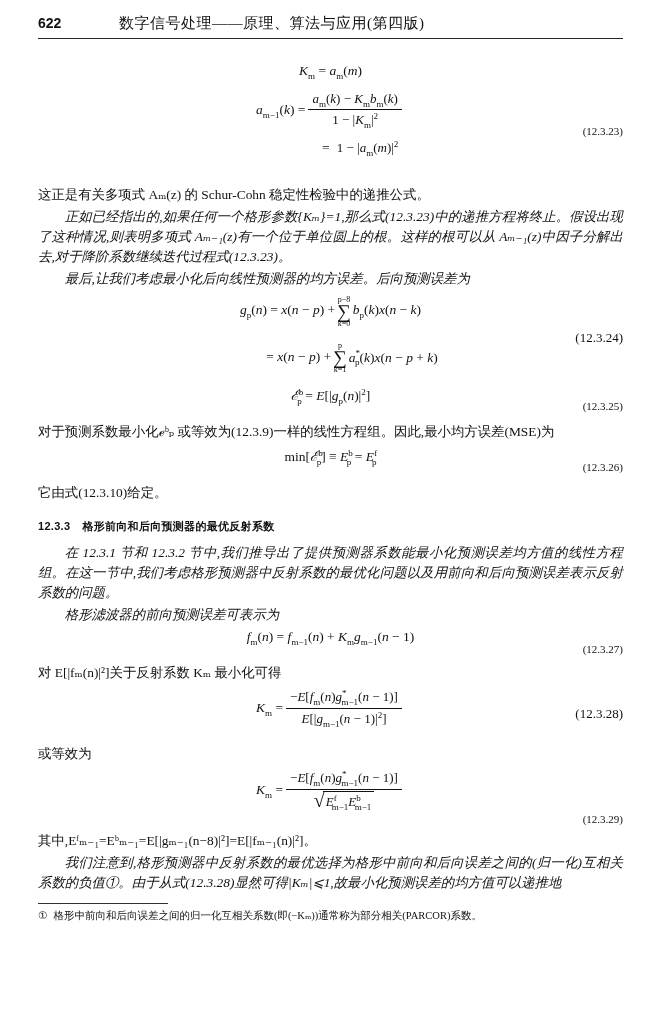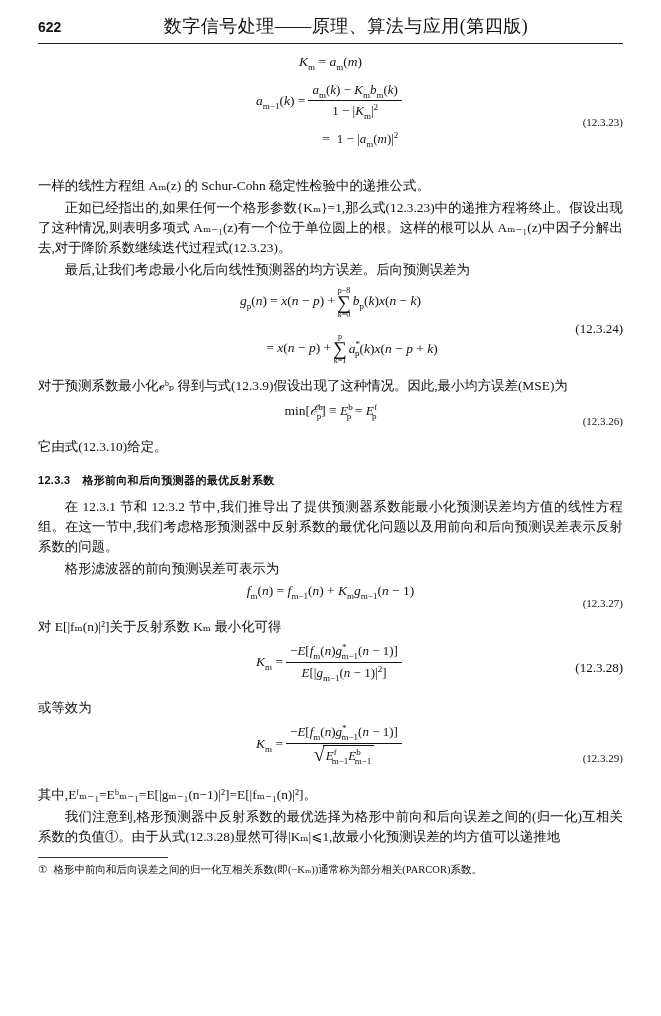--- a/index.html
+++ b/index.html
@@ -22,45 +22,44 @@
     padding: 14px 38px 10px 38px;
     position: relative;
   }
   
   .header {
     display: flex;
     align-items: baseline;
     font-size: 13.5px;
     padding-bottom: 5px;
     border-bottom: 1.2px solid #222;
-    margin-bottom: 10px;
+    margin-bottom: 24px;
     gap: 21px;
   }
   .header .pagenum {
     font-family: "Liberation Sans", sans-serif;
     font-weight: bold;
     font-size: 14px;
     width: 60px;
   }
   .header .htitle {
     flex: 1;
-    text-align: center;
     letter-spacing: 0.5px;
-    font-size: 18px;
+    font-size: 15px;
     padding-right: 50px;
   }
   
   .para {
     font-size: 13.4px;
     line-height: 20px;
     text-align: justify;
     text-justify: inter-ideograph;
     margin: 2px 0;
   }
-  .indent { text-indent: 2em; }
+  .indent { text-indent: 2em; font-style: italic; }
   .eq-block {
     position: relative;
     margin: 4px 0;
     font-size: 13.5px;
   }
   .eq-center {
     text-align: center;
   }
   .eq-num {
     position: absolute;
@@ -182,21 +181,21 @@
     </div>
     <div class="eqline" style="margin-top:8px;">
       <span class="lead" style="width:74px;"><span class="mo">=</span></span>
       <span class="frac">
         <span class="den">1 − |<span class="mi">a</span><sub>m</sub>(<span class="mi">m</span>)|<sup>2</sup></span>
       </span>
     </div>
     <span class="eq-num" style="bottom:44px;">(12.3.23)</span>
   </div>
 
-  <div class="para">一样的线性方程组 Aₘ(z) 的 Schur-Cohn 稳定性检验中的递推公式。</div>
+  <div class="para">这正是有关多项式 Aₘ(z) 的 Schur-Cohn 稳定性检验中的递推公式。</div>
 
   <div class="para indent">正如已经指出的,如果任何一个格形参数{Kₘ}=1,那么式(12.3.23)中的递推方程将终止。假设出现了这种情况,则表明多项式 Aₘ₋₁(z)有一个位于单位圆上的根。这样的根可以从 Aₘ₋₁(z)中因子分解出去,对于降阶系数继续迭代过程式(12.3.23)。</div>
 
   <div class="para indent">最后,让我们考虑最小化后向线性预测器的均方误差。后向预测误差为</div>
 
   <div class="eq-block" style="height:86px;">
     <div class="eqline" style="margin-top:6px;">
       <span class="lead"><span class="mi">g</span><sub>p</sub>(<span class="mi">n</span>) <span class="mo">=</span> <span class="mi">x</span>(<span class="mi">n</span> − <span class="mi">p</span>) <span class="mo">+</span></span>
       <span class="sum">
           <span class="lim">p−8</span>
@@ -211,22 +210,28 @@
           <span class="lim">p</span>
           <span class="sig">∑</span>
           <span class="lim">k=1</span>
         </span>
       <span><span class="mi">a</span><sup>*</sup><sub style="margin-left:-5px;">p</sub>(<span class="mi">k</span>)<span class="mi">x</span>(<span class="mi">n</span> − <span class="mi">p</span> <span class="mo">+</span> <span class="mi">k</span>)</span>
     </div>
     <span class="eq-num-mid">(12.3.24)</span>
   </div>
 
 
-
-  <div class="para">对于预测系数最小化ℯᵇₚ 得到与式(12.3.9)假设出现了这种情况。因此,最小均方误差(MSE)为</div>
+  <div class="eq-block" style="height:32px;">
+    <div class="eq-center" style="margin-top:5px;">
+      <span class="mi">ℰ</span><sup>b</sup><sub style="margin-left:-6px;">p</sub> <span class="mo">=</span> <span class="mi">E</span>[|<span class="mi">g</span><sub>p</sub>(<span class="mi">n</span>)|<sup>2</sup>]
+    </div>
+    <span class="eq-num" style="bottom:6px;">(12.3.25)</span>
+  </div>
+
+  <div class="para">对于预测系数最小化ℯᵇₚ 或等效为(12.3.9)一样的线性方程组。因此,最小均方误差(MSE)为</div>
 
   <div class="eq-block" style="height:32px;">
     <div class="eq-center" style="margin-top:5px;">
       min[<span class="mi">ℰ</span><sup>b</sup><sub style="margin-left:-6px;">p</sub>] <span class="mo">≡</span> <span class="mi">E</span><sup>b</sup><sub style="margin-left:-6px;">p</sub> <span class="mo">=</span> <span class="mi">E</span><sup>f</sup><sub style="margin-left:-5px;">p</sub>
     </div>
     <span class="eq-num" style="bottom:6px;">(12.3.26)</span>
   </div>
 
   <div class="para">它由式(12.3.10)给定。</div>
 
@@ -261,24 +266,24 @@
   <div class="para">或等效为</div>
 
   <div class="eq-block" style="height:58px;">
     <div class="eqline" style="margin-top:5px;">
       <span class="lead"><span class="mi">K</span><sub>m</sub> <span class="mo">=</span></span>
       <span class="frac">
         <span class="num">−<span class="mi">E</span>[<span class="mi">f</span><sub>m</sub>(<span class="mi">n</span>)<span class="mi">g</span><sup>*</sup><sub style="margin-left:-5px;">m−1</sub>(<span class="mi">n</span> − 1)]</span>
         <span class="den"><span class="sqrt"><span class="rad"><span class="mi">E</span><sup>f</sup><sub style="margin-left:-5px;">m−1</sub><span class="mi">E</span><sup>b</sup><sub style="margin-left:-6px;">m−1</sub></span></span></span>
       </span>
     </div>
-    <span class="eq-num" style="bottom:17px;">(12.3.29)</span>
-  </div>
-
-  <div class="para">其中,Eᶠₘ₋₁=Eᵇₘ₋₁=E[|gₘ₋₁(n−1)|²]=E[|fₘ₋₁(n)|²]。</div>
+    <span class="eq-num" style="bottom:2px;">(12.3.29)</span>
+  </div>
+
+  <div class="para">其中,Eᶠₘ₋₁=Eᵇₘ₋₁=E[|gₘ₋₁(n−8)|²]=E[|fₘ₋₁(n)|²]。</div>
 
   <div class="para indent">我们注意到,格形预测器中反射系数的最优选择为格形中前向和后向误差之间的(归一化)互相关系数的负值①。由于从式(12.3.28)显然可得|Kₘ|⩽1,故最小化预测误差的均方值可以递推地</div>
 
   <hr class="footnote-rule">
 
   <div class="footnote">
     <span class="fn-mark">①</span><span>格形中前向和后向误差之间的归一化互相关系数(即(−Kₘ))通常称为部分相关(PARCOR)系数。</span>
   </div>
 
 </div>

